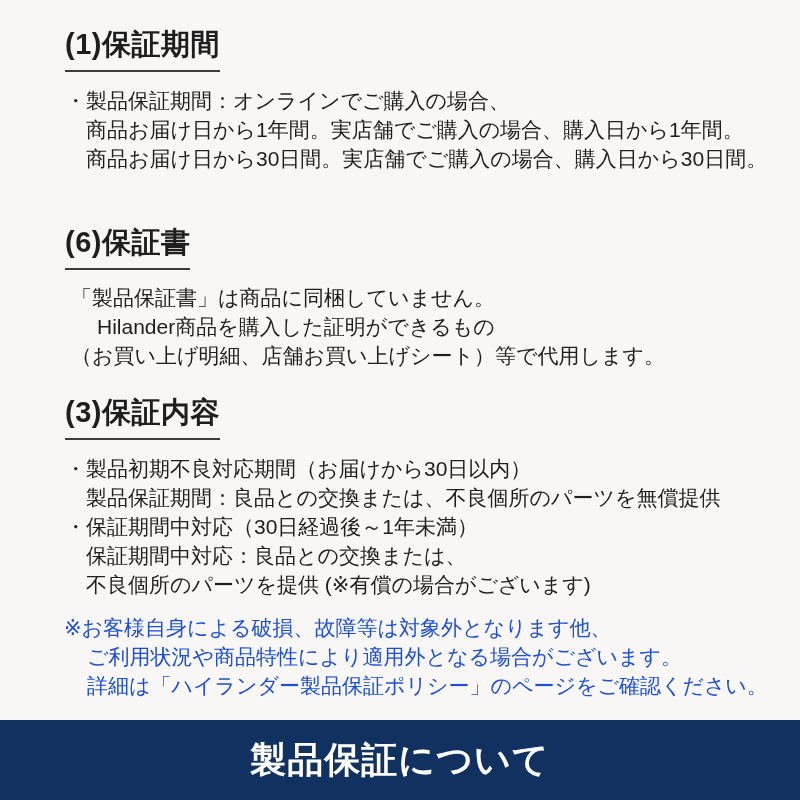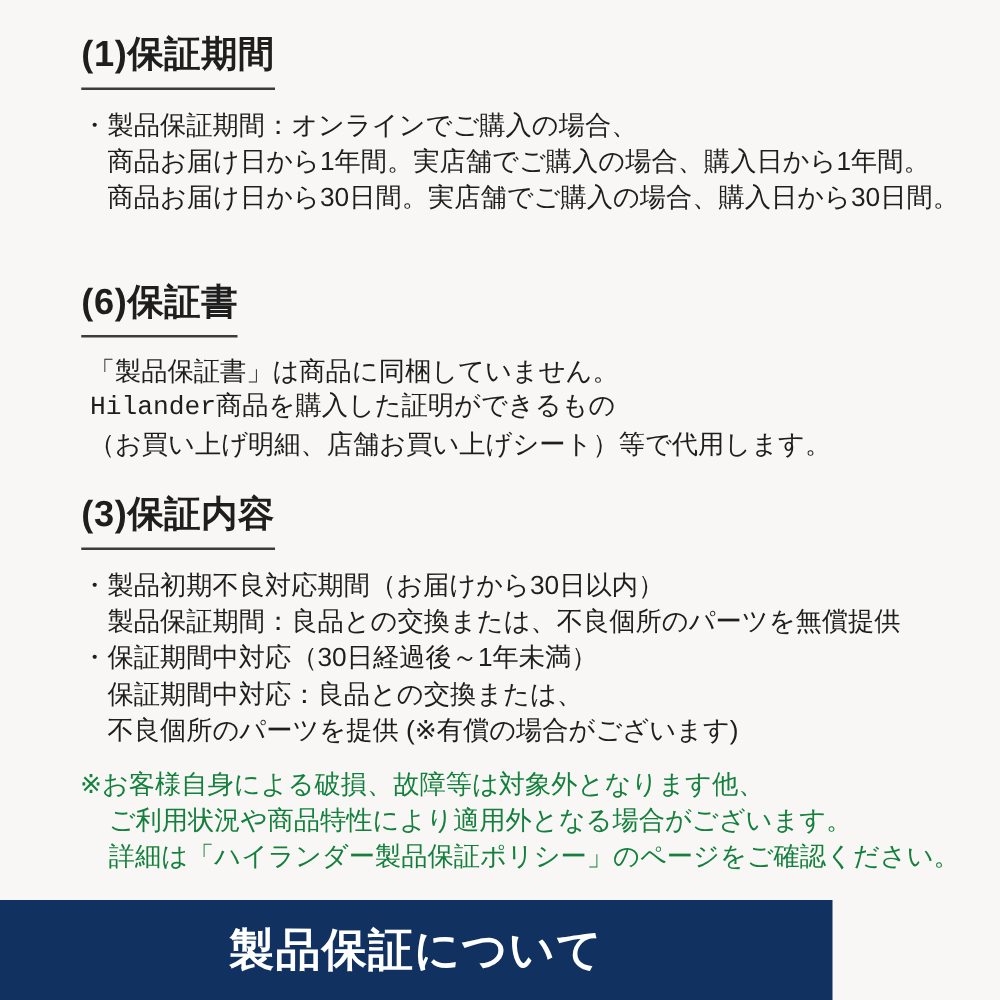--- a/index.html
+++ b/index.html
@@ -15,25 +15,25 @@
     padding-bottom:8px;border-bottom:2px solid #3c3c3c;
     letter-spacing:.5px;white-space:nowrap;
   }
   .block{
     position:absolute;
     font-size:21px;line-height:29px;font-weight:500;
     white-space:nowrap;
   }
   .block div{white-space:nowrap;}
   .ind{margin-left:21px;}        
-  .ind2{margin-left:1px;font-family:Liberation Mono, monospace;}       
+  .ind2{margin-left:26px;}       
   .ind3{margin-left:23px;}       
   #note{color:#b07a3c;}
   #footer-bar{
-    position:absolute;left:0;top:720px;width:666px;height:80px;
+    position:absolute;left:0;top:720px;width:800px;height:80px;
     background:#113160;display:flex;align-items:center;justify-content:center;
   }
   #footer-bar span{
     color:#ffffff;font-size:36px;font-weight:700;letter-spacing:1px;
   }
 </style>
 </head>
 <body style="background: rgb(248, 247, 245); color: rgb(30, 30, 30);">
 
 <div class="heading" style="top:27px">(1)保証期間</div>
@@ -55,21 +55,21 @@
 <div class="heading" style="top:395px">(3)保証内容</div>
 
 <div class="block" style="top:454px;left:65px">
   <div>・製品初期不良対応期間（お届けから30日以内）</div>
   <div class="ind">製品保証期間：良品との交換または、不良個所のパーツを無償提供</div>
   <div>・保証期間中対応（30日経過後～1年未満）</div>
   <div class="ind">保証期間中対応：良品との交換または、</div>
   <div class="ind">不良個所のパーツを提供 (※有償の場合がございます)</div>
 </div>
 
-<div class="block" id="note" style="top: 613px; left: 64px; color: #15803d;">
+<div class="block" id="note" style="top: 613px; left: 64px; color: #1d4ed8;">
   <div>※お客様自身による破損、故障等は対象外となります他、</div>
   <div class="ind3">ご利用状況や商品特性により適用外となる場合がございます。</div>
   <div class="ind3">詳細は「ハイランダー製品保証ポリシー」のページをご確認ください。</div>
 </div>
 
 <div id="footer-bar" style="background: rgb(17, 49, 96);">
   <span style="color: rgb(255, 255, 255);">製品保証について</span>
 </div>
 
 </body></html>

